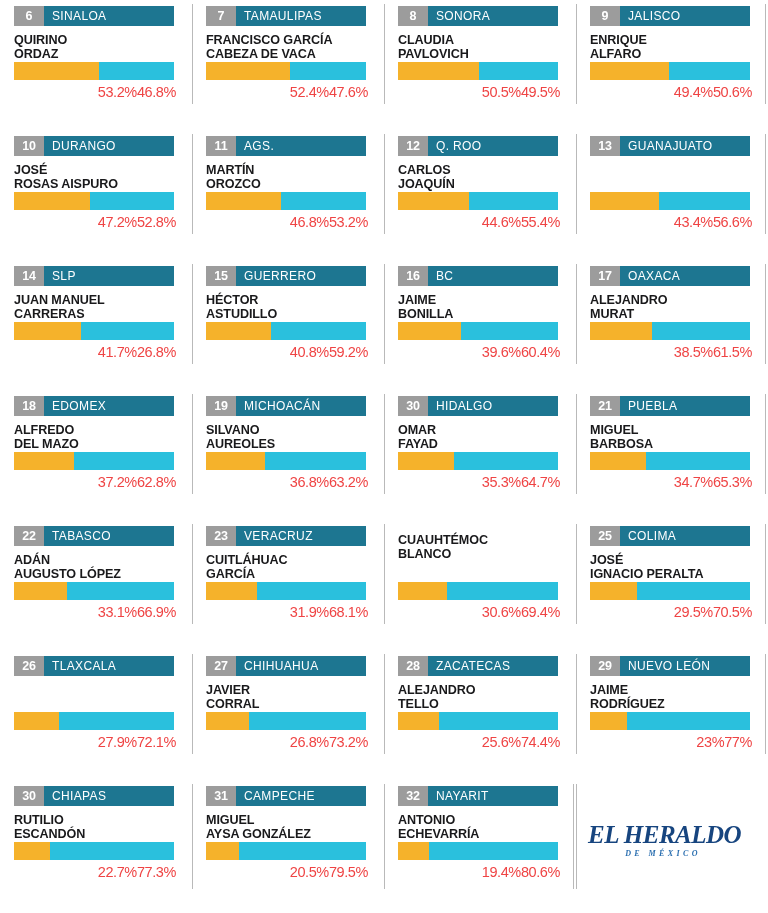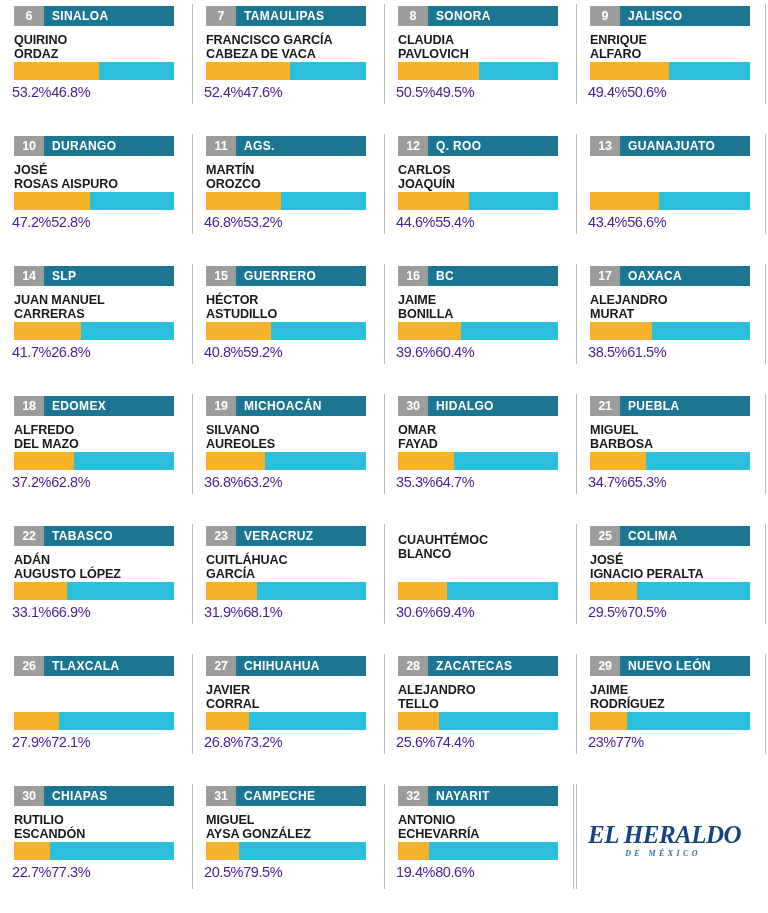--- a/index.html
+++ b/index.html
@@ -75,21 +75,21 @@
     font-size: 12.5px;
     line-height: 20px;
     padding: 0 6px;
     min-width: 18px;
     text-align: center;
     letter-spacing: -0.2px;
     font-family: "Liberation Sans", sans-serif;
   }
   .hdr .state {
     color: #ffffff;
-    font-weight: bold;
+    font-weight: normal;
     font-size: 12px;
     line-height: 20px;
     padding: 0 8px;
     letter-spacing: 0.35px;
     white-space: nowrap;
     overflow: hidden;
     font-family: "Liberation Sans", sans-serif;
   }
 
   .gov {
@@ -124,22 +124,22 @@
     height: 100%;
     flex: 1 1 auto;
   }
 
   .pcts {
     position: absolute;
     left: 12px;
     top: 84px;
     width: 164px;
     display: flex;
-    justify-content: flex-start;
-    color: #4c1d95;
+    justify-content: flex-end;
+    color: #ef4444;
     font-size: 14.5px;
     font-weight: normal;
     font-family: "Liberation Sans Narrow", "Liberation Sans", sans-serif;
     letter-spacing: -0.4px;
   }
   .pcts span { white-space: nowrap; }
 
   .logo {
     position: absolute;
     left: 588px;

